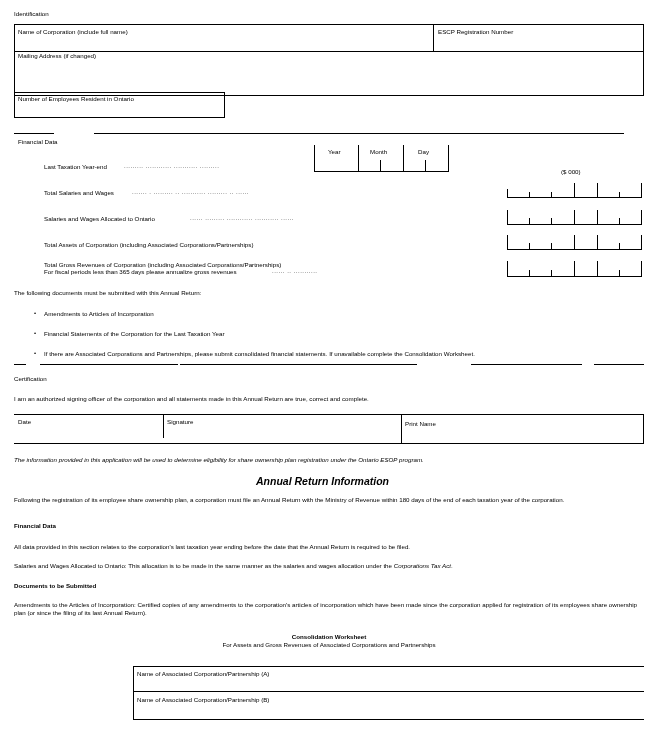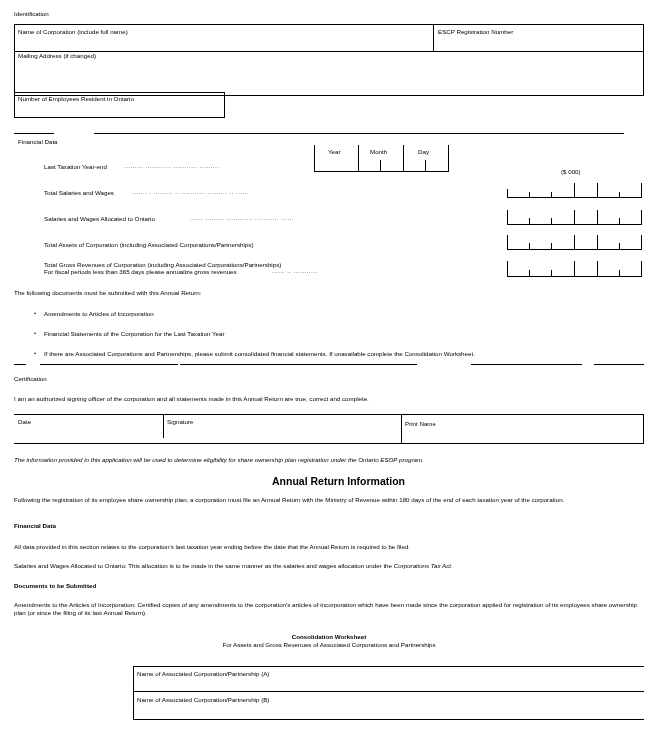--- a/index.html
+++ b/index.html
@@ -141,21 +141,21 @@
 <div class="vl" style="left:401px;top:414px;height:30px;"></div>
 <div class="t" style="left:18px;top:418px;">Date</div>
 <div class="t" style="left:167px;top:418px;">Signature</div>
 <div class="t" style="left:405px;top:420px;">Print Name</div>
 <input class="field" style="left: 18px; top: 427px; width: 140px; height: 10px;">
 <input class="field" style="left: 167px; top: 427px; width: 228px; height: 10px;">
 <input class="field" style="left: 405px; top: 430px; width: 234px; height: 10px;">
 
 <div class="t ital" style="left:14px;top:456px;"><span>The information provided in this application will be used to determine eligibility for share ownership plan registration under the </span><span>Ontario ESOP</span><span> program.</span></div>
 
-<div class="t big-title" style="left:272px;top:475px;line-height:12px;">Annual Return Information</div>
+<div class="t big-title" style="left:256px;top:475px;line-height:12px;font-style:italic;">Annual Return Information</div>
 <div class="para" style="left:14px;top:496px;">Following the registration of its employee share ownership plan, a corporation must file an Annual Return with the Ministry of Revenue within 180 days of the end of each taxation year of the corporation.</div>
 
 <div class="t bold" style="left:14px;top:522px;">Financial Data</div>
 <div class="t" style="left:14px;top:543px;">All data provided in this section relates to the corporation's last taxation year ending before the date that the Annual Return is required to be filed.</div>
 
 <div class="t" style="left:14px;top:562px;"><span>Salaries and Wages Allocated to Ontario: This allocation is to be made in the same manner as the salaries and wages allocation under the </span><span class="ital">Corporations Tax Act</span><span>.</span></div>
 
 <div class="t bold" style="left:14px;top:582px;">Documents to be Submitted</div>
 <div class="para" style="left:14px;top:601px;">Amendments to the Articles of Incorporation: Certified copies of any amendments to the corporation's articles of incorporation which have been made since the corporation applied for registration of its employees share ownership plan (or since the filing of its last Annual Return).</div>
 

